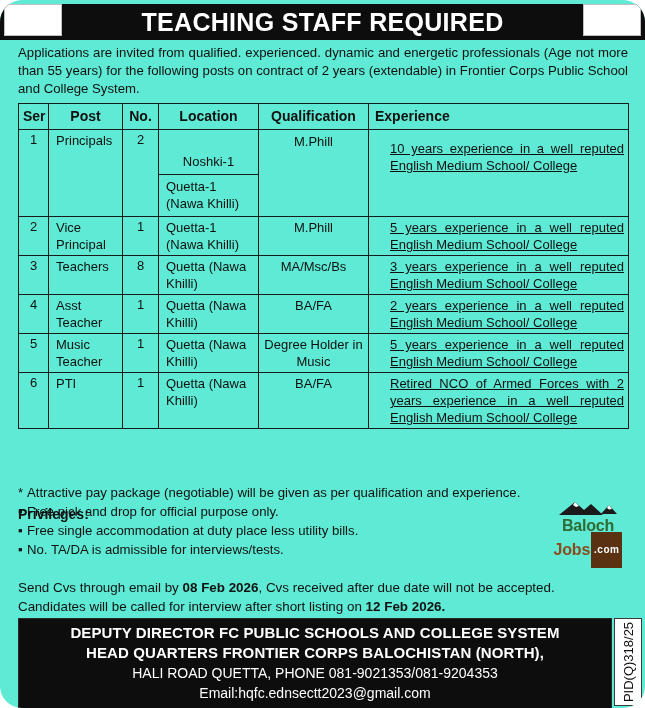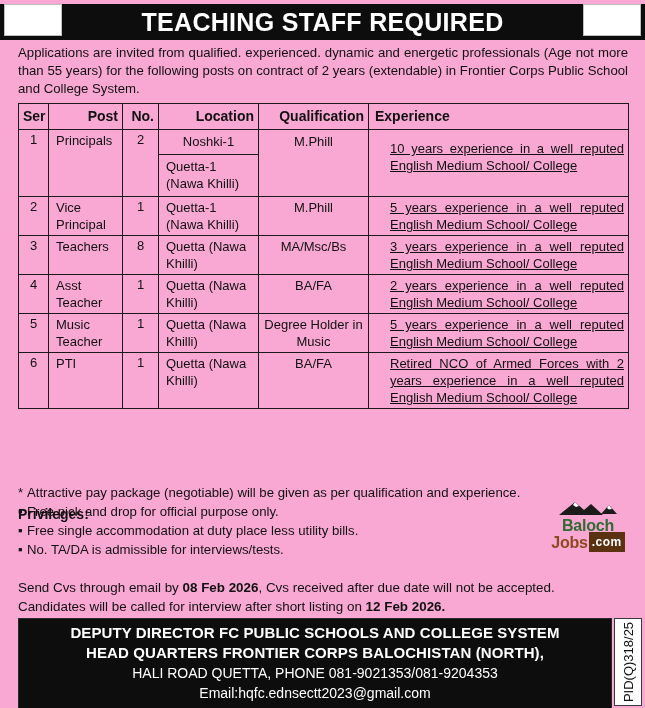--- a/index.html
+++ b/index.html
@@ -8,22 +8,23 @@
     background: #ffffff;
   }
   body {
     font-family: "Liberation Sans", sans-serif;
     color: #0a0a0a;
   }
   #page {
     position: relative;
     width: 645px;
     height: 708px;
-    background: #f9a8d4;
+    background: #5eead4;
     overflow: hidden;
+    border-radius: 22px;
   }
 
   
   .banner {
     position: absolute;
     left: 0px;
     top: 4px;
     width: 645px;
     height: 36px;
     background: #0d0d0d;
@@ -77,21 +78,21 @@
     font-size: 13px;
   }
   .jobs-table th,
   .jobs-table td {
     border: 1px solid #1a1a1a;
     padding: 2px 4px;
     vertical-align: top;
     color: #111;
   }
   .jobs-table thead th {
-    text-align: right;
+    text-align: center;
     font-weight: bold;
     font-size: 14px;
     padding: 2px 4px 3px 4px;
     height: 20px;
     vertical-align: middle;
   }
   .jobs-table thead th.exp-head {
     text-align: left;
     padding-left: 6px;
   }
@@ -112,20 +113,21 @@
   
   .loc-split { padding: 0 !important; }
   .loc-split .loc-a,
   .loc-split .loc-b {
     padding: 3px 7px 4px 7px;
     line-height: 17px;
   }
   .loc-split .loc-a {
     border-bottom: 1px solid #1a1a1a;
     text-align: center;
+    margin-top: 20px;
   }
   .loc-split .loc-b { text-align: left; }
   td.c-qual.qual-top { vertical-align: top; padding-top: 3px; }
   td.c-exp.exp-mid   { vertical-align: top; padding-top: 10px; }
 
   
   .privileges-head {
     position: absolute;
     left: 18px;
     top: 466px;
@@ -176,23 +178,23 @@
   .logo-jobs {
     font-size: 16px;
     font-weight: bold;
     color: #8a4b1e;
     letter-spacing: -0.2px;
   }
   .logo-com {
     display: inline-block;
     background: #5a3212;
     color: #ffffff;
-    font-size: 12px;
-    font-weight: bold;
-    padding: 4px 3px;
+    font-size: 10px;
+    font-weight: bold;
+    padding: 13px 3px;
     vertical-align: 2px;
     margin-left: 1px;
     letter-spacing: 0.5px;
   }
 
   
   .deadlines {
     position: absolute;
     left: 18px;
     top: 578px;

